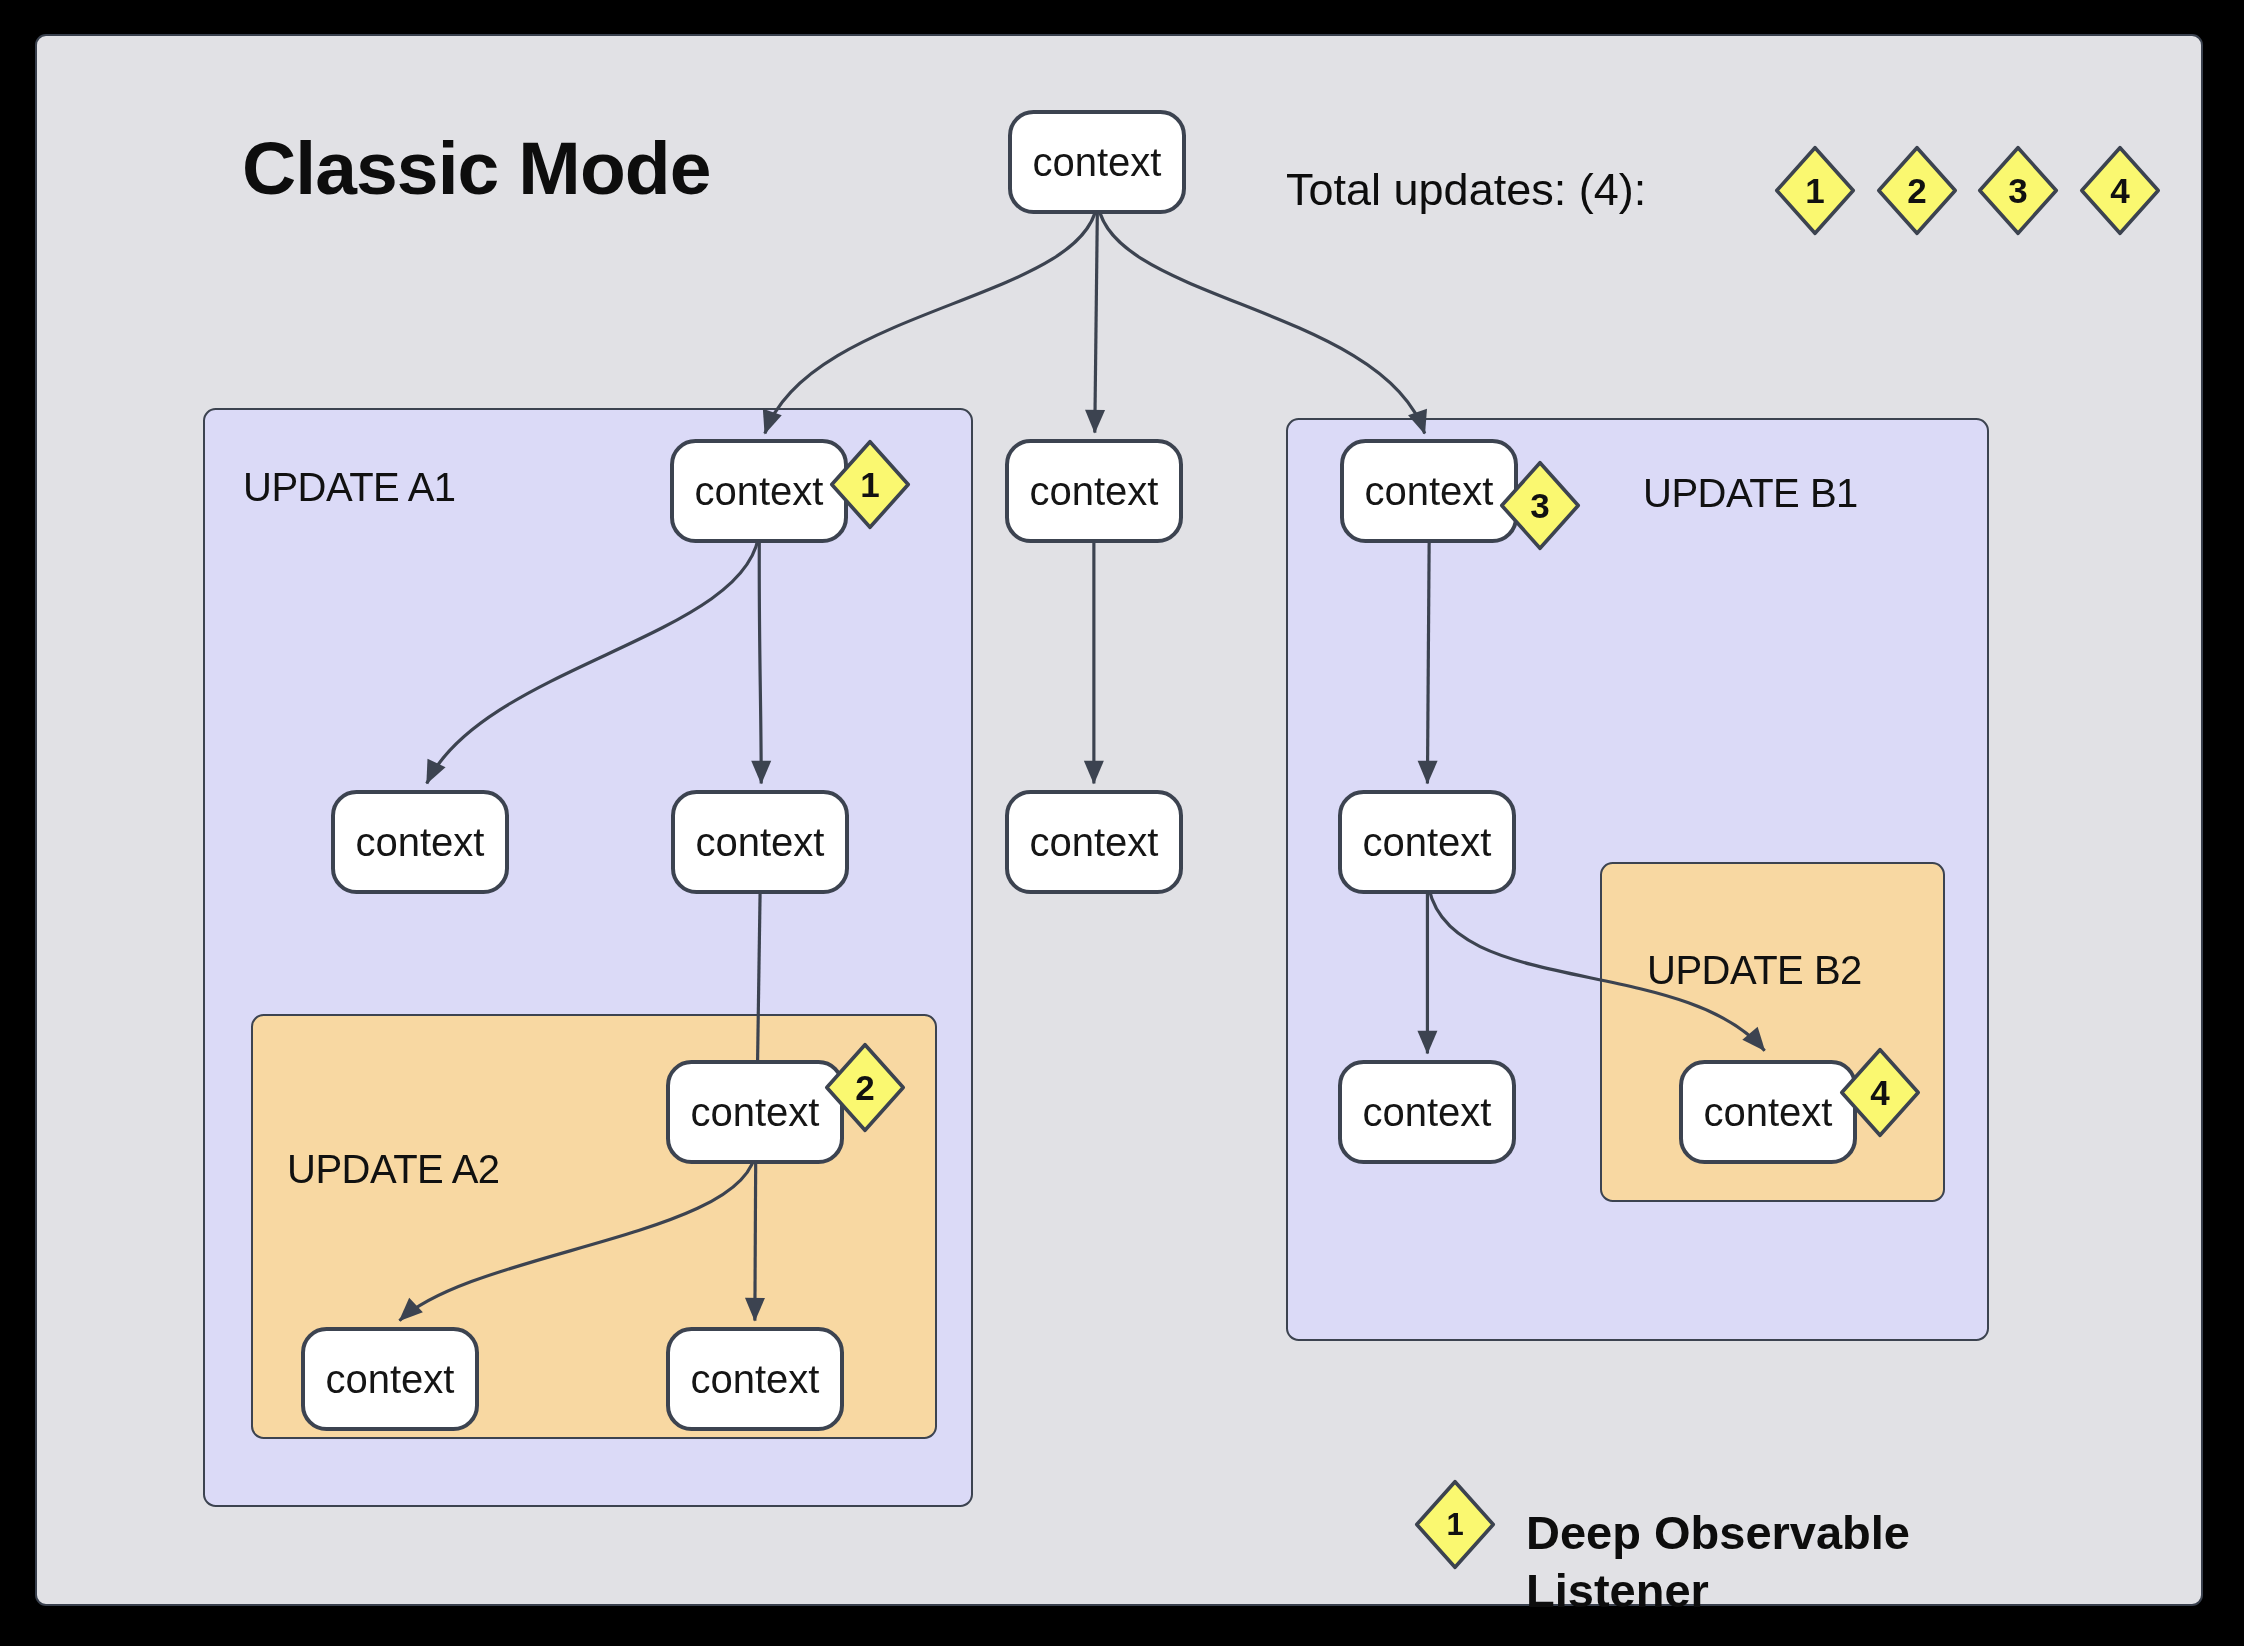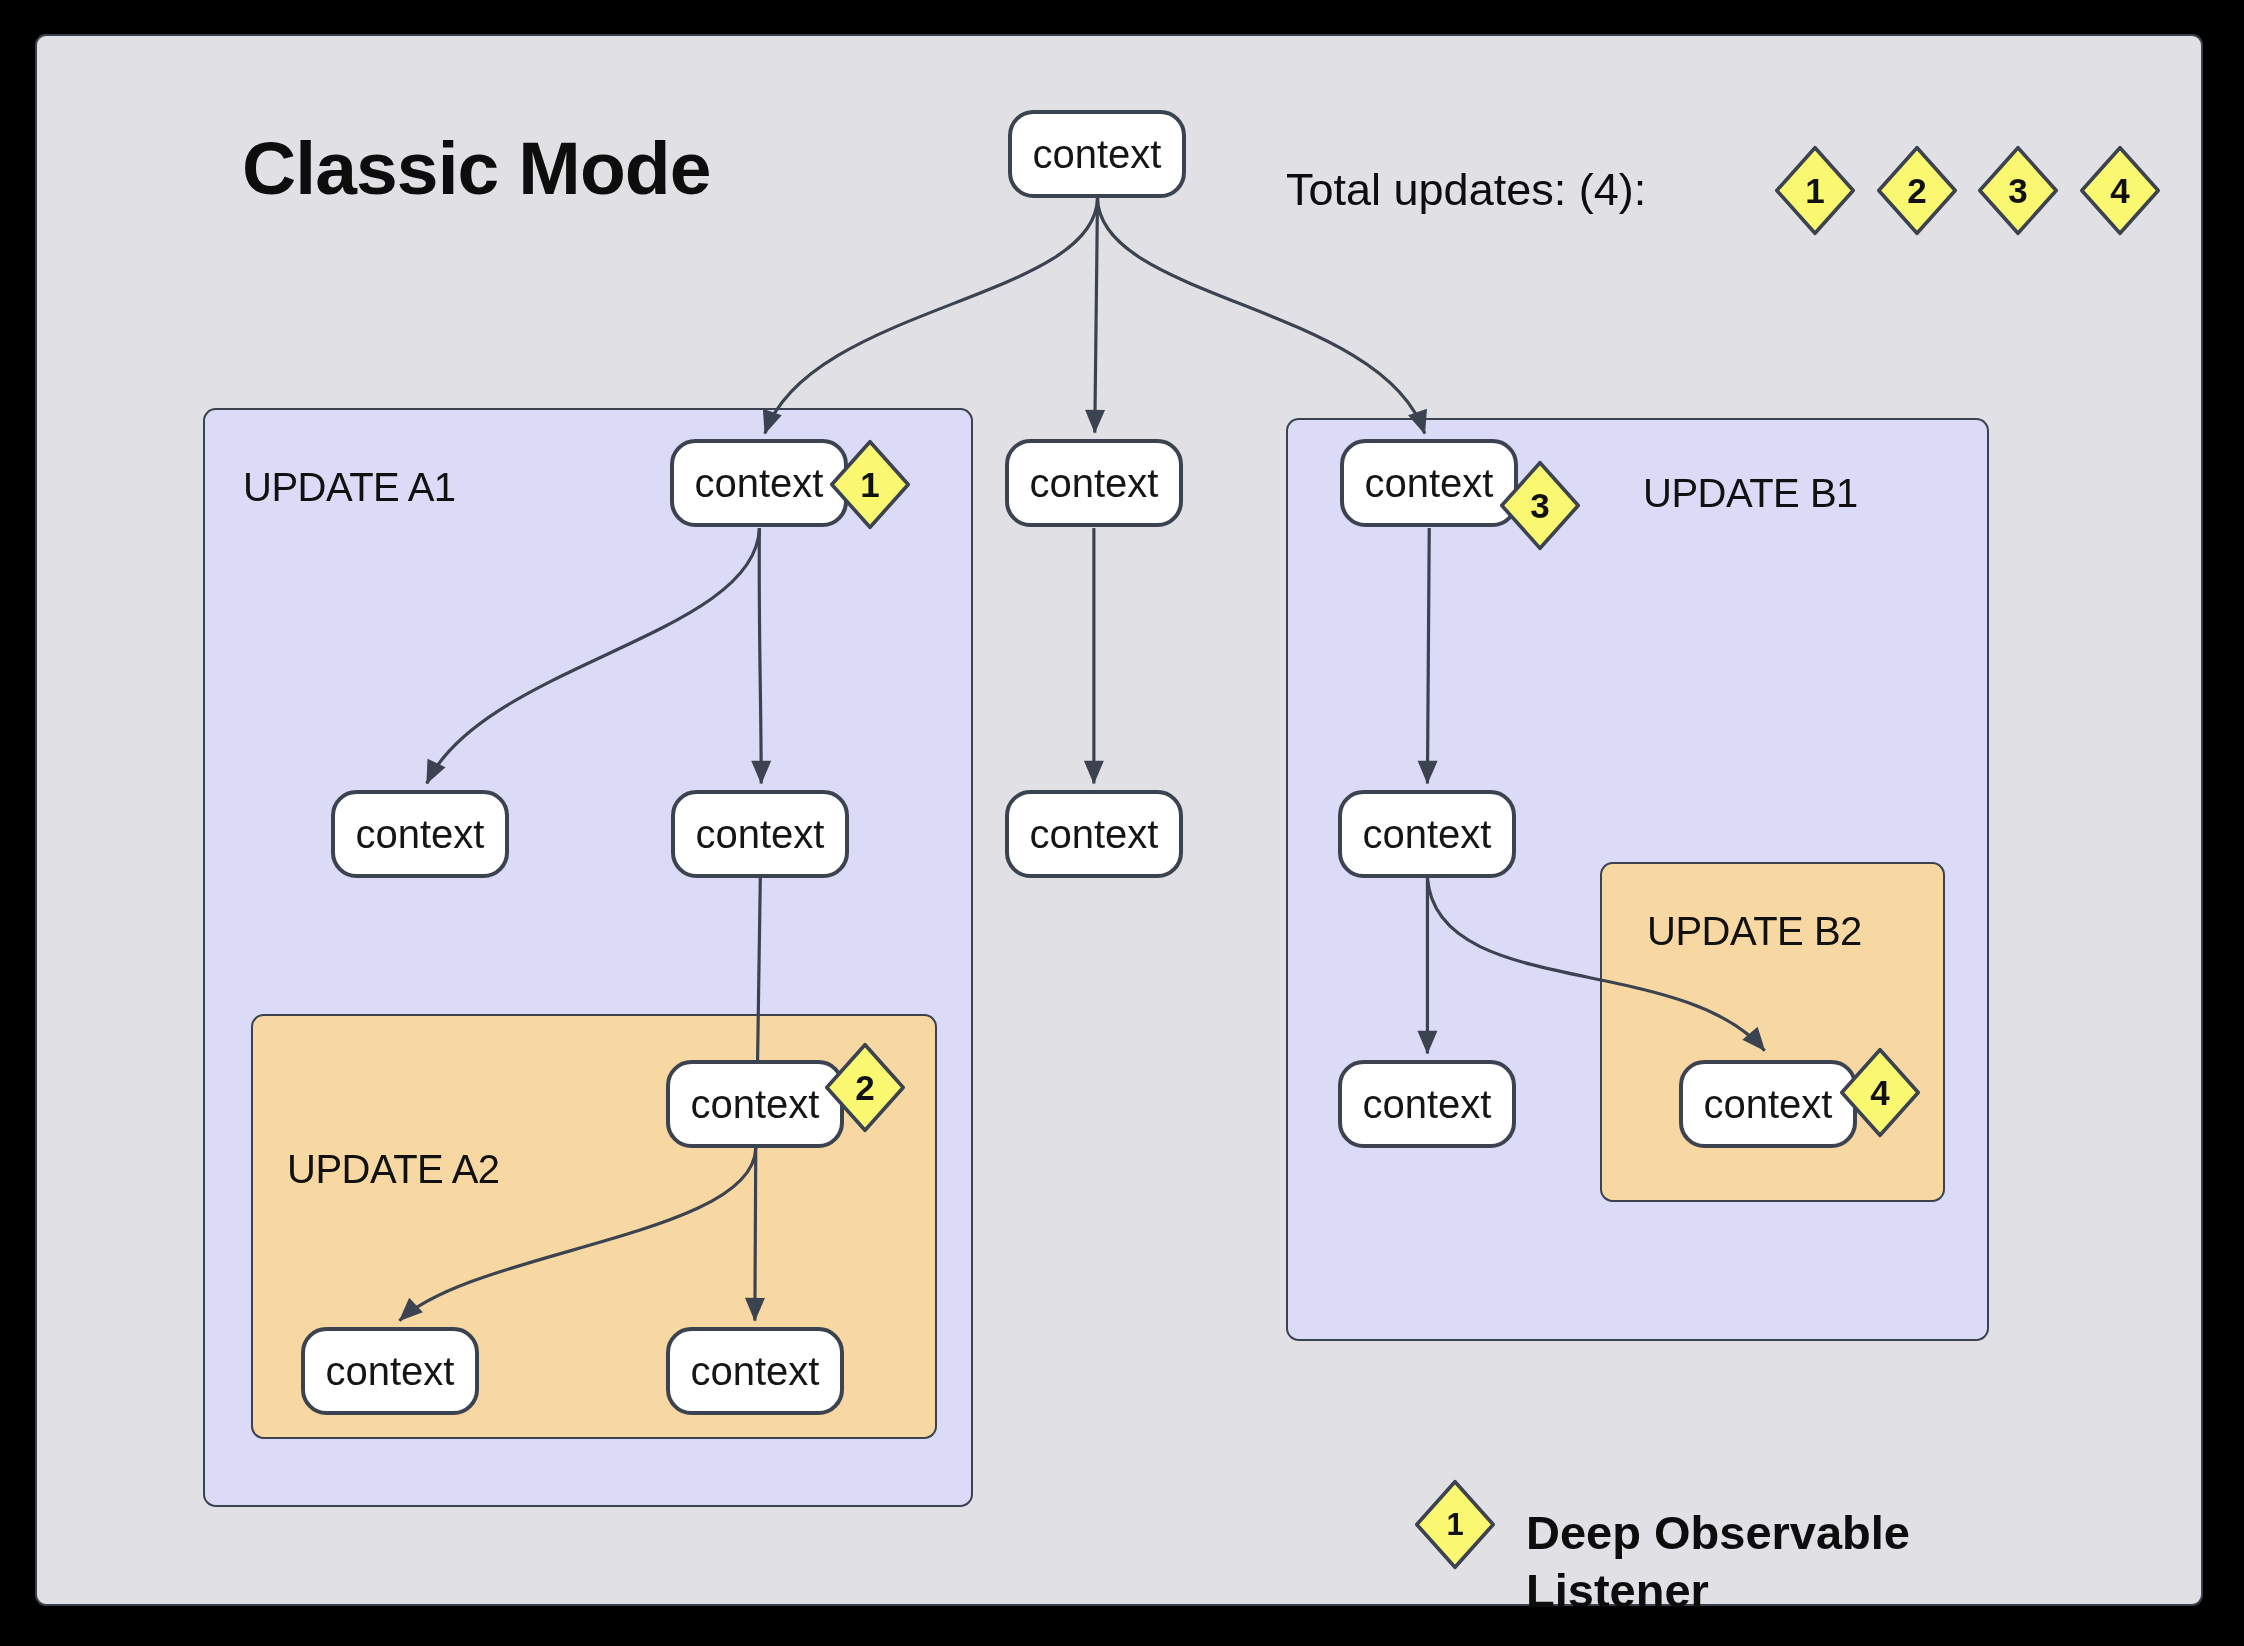--- a/index.html
+++ b/index.html
@@ -18,21 +18,21 @@
   .region{
     position:absolute;border:2.7px solid #3C4350;border-radius:12.7px;box-sizing:border-box;
   }
   .region.lavender{background:#DBDAF7;}
   .region.orange{background:#F8D8A2;}
   .region-label{
     position:absolute;font-size:40px;font-weight:400;color:#111;letter-spacing:-0.5px;
   }
   .edges{position:absolute;left:0;top:0;pointer-events:none;}
   .node{
-    position:absolute;width:178px;height:88px;background:#fff;
+    position:absolute;width:178px;height:104px;background:#fff;
     border:4.1px solid #3C4350;border-radius:25.5px;box-sizing:border-box;
     display:flex;align-items:center;justify-content:center;
     font-size:40px;color:#151515;
   }
   .badge{position:absolute;width:82px;height:91px;}
   .badge svg{position:absolute;left:0;top:0;}
   .badge .num{
     position:absolute;left:0;top:0;width:100%;height:100%;
     display:flex;align-items:center;justify-content:center;
     font-size:35px;font-weight:700;color:#111;
@@ -54,21 +54,21 @@
   <div class="title">Classic Mode</div>
 
   <div class="region lavender" style="left:203px;top:408px;width:770px;height:1099px;"></div>
   <div class="region orange" style="left:251px;top:1014px;width:686px;height:425px;"></div>
   <div class="region lavender" style="left:1286px;top:418px;width:703px;height:923px;"></div>
   <div class="region orange" style="left:1600px;top:862px;width:345px;height:340px;"></div>
 
   <div class="region-label" style="left:243px;top:465px;">UPDATE A1</div>
   <div class="region-label" style="left:287px;top:1147px;">UPDATE A2</div>
   <div class="region-label" style="left:1643px;top:471px;">UPDATE B1</div>
-  <div class="region-label" style="left:1647px;top:909px;">UPDATE B2</div>
+  <div class="region-label" style="left:1647px;top:948px;">UPDATE B2</div>
 
   <svg class="edges" width="2245" height="1646" viewBox="0 0 2469 1811">
     <defs>
       <marker id="arrow" markerUnits="userSpaceOnUse" markerWidth="30" markerHeight="26" refX="26" refY="12" orient="auto">
         <path d="M1,1 L27,12 L1,23 Z" fill="#3C4350"></path>
       </marker>
     </defs>
     <g fill="none" stroke="#3C4350" stroke-width="3.5">
       <path d="M1207,218 C1205,330 890,336 841,477" marker-end="url(#arrow)"></path>
       <path d="M1207,218 L1204,476" marker-end="url(#arrow)"></path>

